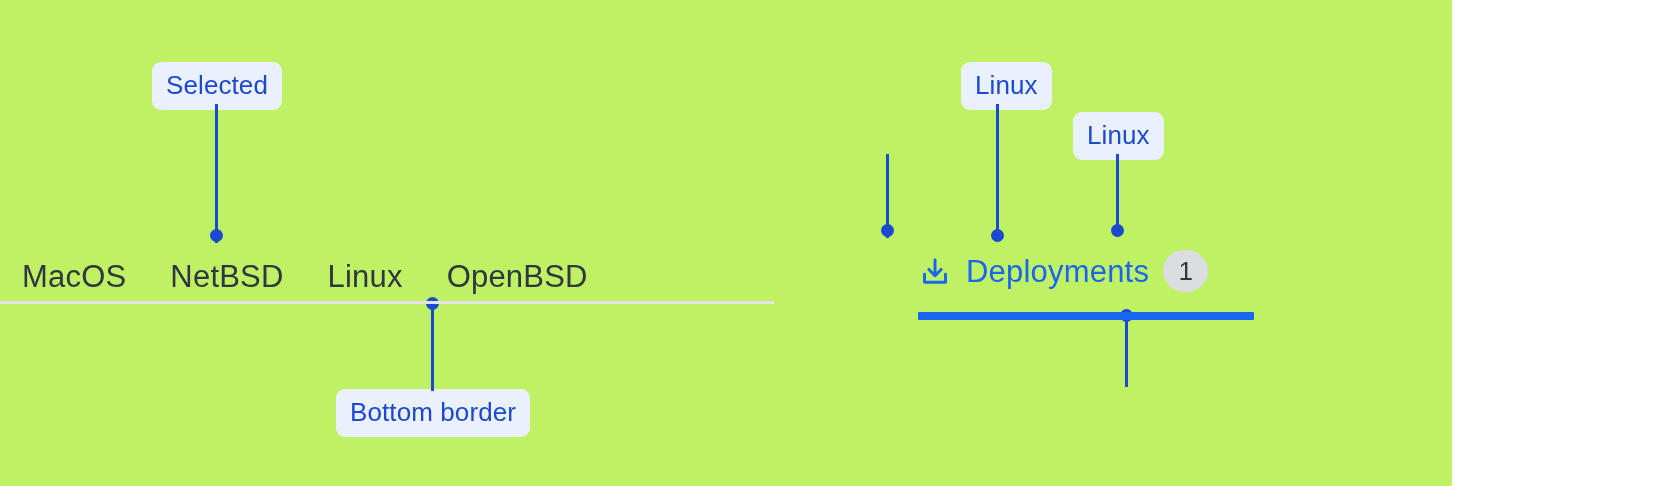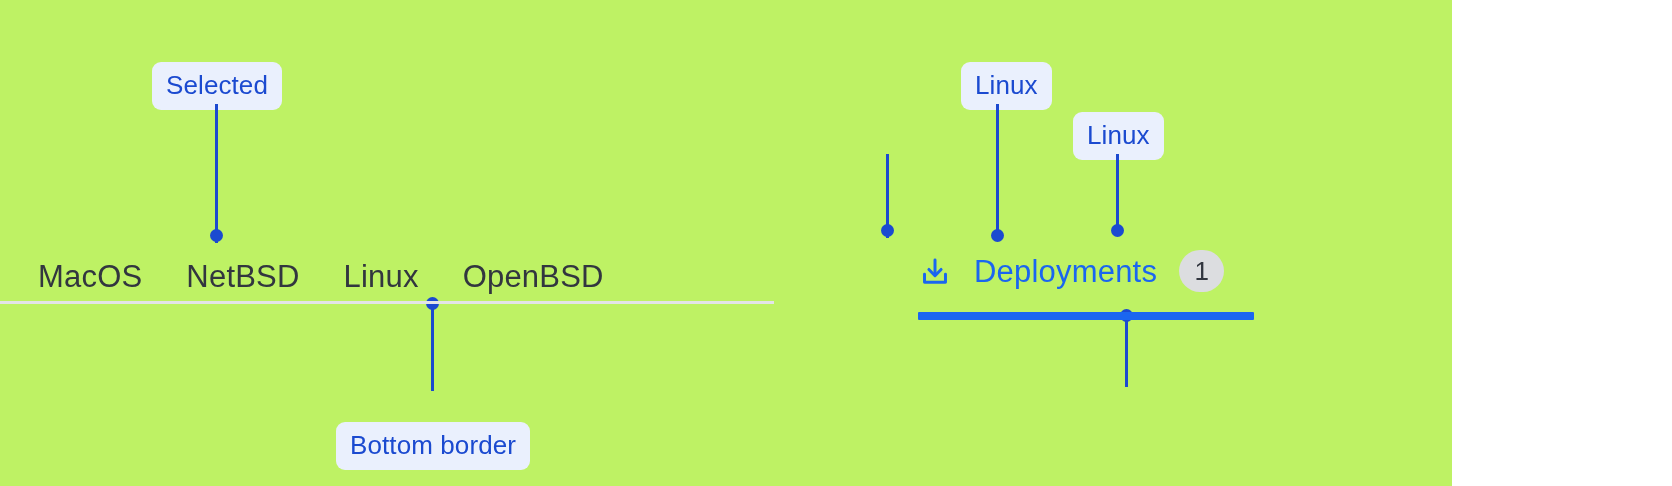--- a/index.html
+++ b/index.html
@@ -56,21 +56,20 @@
     top: 248px;
     width: 774px;
     height: 56px;
     box-sizing: border-box;
     border-bottom: 3px solid #e3e4e8;
   }
   #tabs-left .tablist {
     display: flex;
     align-items: flex-start;
     height: 100%;
-    margin-left: 16px;
   }
   #tabs-left .tab {
     position: relative;
     font-size: 31px;
     line-height: 1;
     color: #32363f;
     padding: 4px 22px 0 22px;
     height: 100%;
     box-sizing: border-box;
     cursor: pointer;
@@ -97,21 +96,21 @@
   #tabs-right {
     position: absolute;
     left: 918px;
     top: 248px;
     height: 56px;
   }
   #tab-deployments {
     position: relative;
     display: flex;
     align-items: center;
-    gap: 22px;
+    gap: 14px;
     height: 100%;
     padding: 0 0 10px 0;
     box-sizing: border-box;
     background: none;
     border: 0;
     cursor: pointer;
     font-family: inherit;
   }
   #tab-deployments .tab-icon {
     display: block;
@@ -151,21 +150,21 @@
 </style>
 </head>
 <body>
 
 <div id="stage">
 
   <div class="callout" style="left:152px; top:62px;">Selected</div>
   <div class="connector" style="left:215px; top:104px; height:139px;"></div>
   <div class="dot" style="left:210px; top:229px;"></div>
 
-  <div class="callout" style="left:336px; top:389px;margin-top:33px;">Bottom border</div>
+  <div class="callout" style="left:336px; top:389px;">Bottom border</div>
   <div class="connector" style="left:431px; top:303px; height:88px;"></div>
   <div class="dot" style="left:426px; top:297px;"></div>
 
   <div id="tabs-left">
     <div class="tablist" role="tablist">
       <button class="tab">MacOS</button>
       <button class="tab">NetBSD</button>
       <button class="tab">Linux</button>
       <button class="tab">OpenBSD</button>
     </div>

